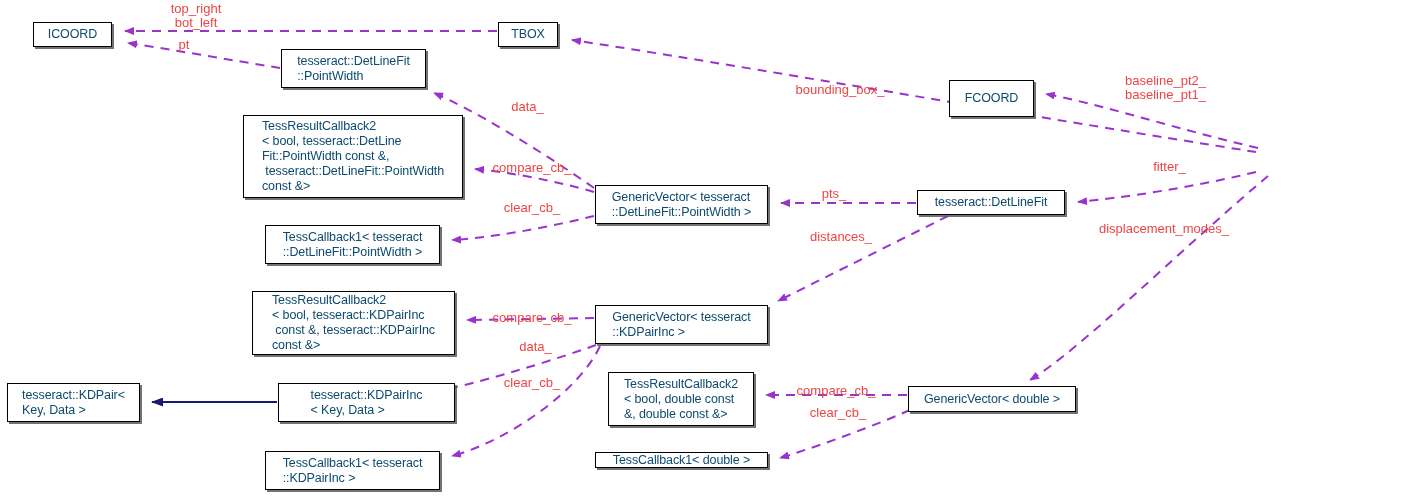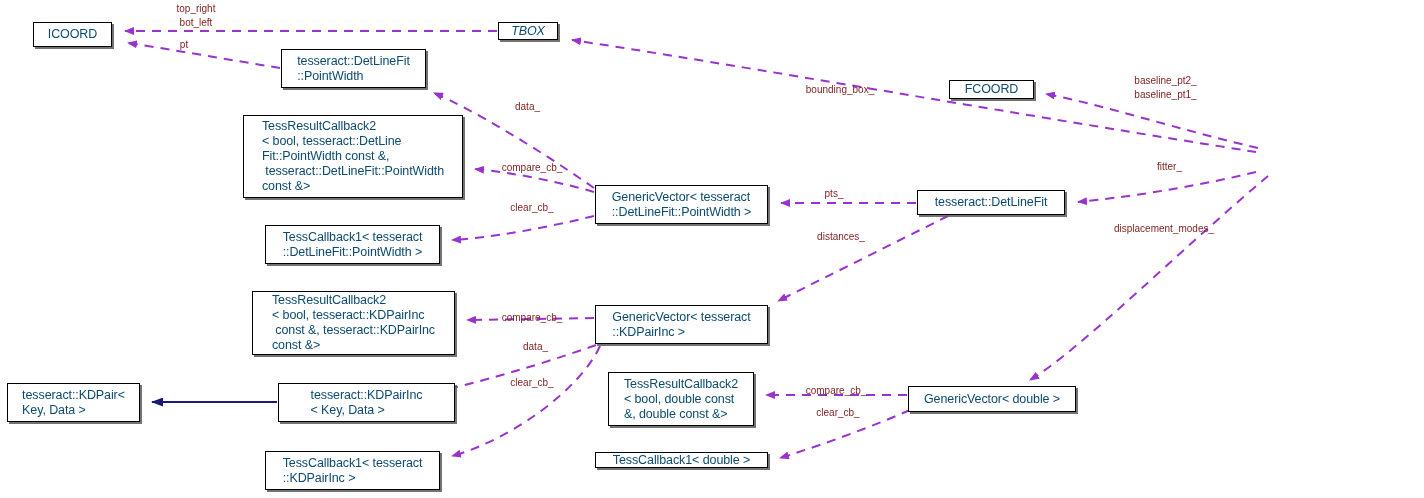--- a/index.html
+++ b/index.html
@@ -37,23 +37,23 @@
     white-space: pre;
     box-shadow: 2px 2px 0 0 rgba(90,90,90,0.85);
     z-index: 5;
   }
   .node.highlight {
     background: #bfbfbf;
     border: 1px solid #000000;
   }
   .edge-label {
     position: absolute;
-    font-size: 10px;
+    font-size: 13px;
     line-height: 14px;
-    color: #7f1d1d;
+    color: #ef4444;
     white-space: pre;
     text-align: center;
     z-index: 6;
   }
 </style>
 </head>
 <body>
 
 <div id="canvas">
 
@@ -103,26 +103,26 @@
     </g>
 
     <g>
 
       <path d="M277,402 L152,402" fill="none" stroke="#191970" stroke-width="2" marker-end="url(#arrow-inherit)"></path>
     </g>
   </svg>
 
   <div class="node" style="left:33px;  top:22px;  width:79px;  height:25px;">ICOORD</div>
 
-  <div class="node" style="left:498px; top:22px;  width:60px;  height:18px;font-style:italic;">TBOX</div>
+  <div class="node" style="left:498px; top:22px;  width:60px;  height:25px;">TBOX</div>
 
   <div class="node" style="left:281px; top:49px;  width:145px; height:39px;">tesseract::DetLineFit
 ::PointWidth</div>
 
-  <div class="node" style="left:949px; top:80px;  width:85px;  height:19px;">FCOORD</div>
+  <div class="node" style="left:949px; top:80px;  width:85px;  height:37px;">FCOORD</div>
 
   <div class="node" style="left:243px; top:115px; width:220px; height:83px;">TessResultCallback2
 &lt; bool, tesseract::DetLine
 Fit::PointWidth const &amp;,
  tesseract::DetLineFit::PointWidth
 const &amp;&gt;</div>
 
 
   <div class="node" style="left:595px; top:185px; width:173px; height:39px;">GenericVector&lt; tesseract
 ::DetLineFit::PointWidth &gt;</div>

